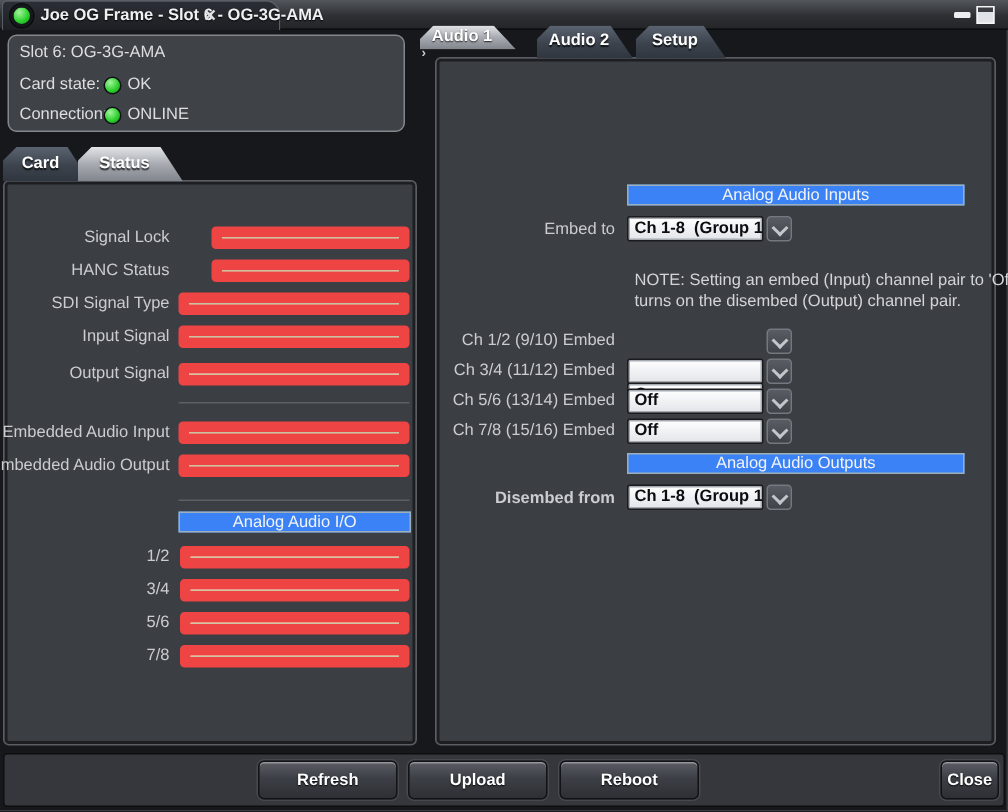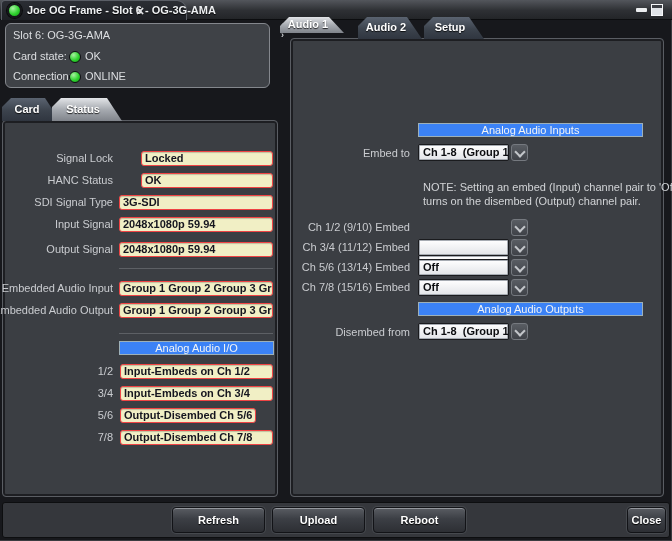--- a/index.html
+++ b/index.html
@@ -41,21 +41,21 @@
   .tab.active{background:linear-gradient(#e2e4e7,#a7abb1 50%,#80848b);z-index:5;}
   .tab.inactive{background:linear-gradient(#5a6370,#3c434d 55%,#303640);z-index:4;}
 
   
   .panel{position:absolute;background:#3b3e43;border:1px solid #5a5d63;border-radius:4px;
     box-shadow:inset 0 0 0 2px #1d1e22;box-sizing:border-box;z-index:1;}
   #leftpanel{left:2px;top:120px;width:276px;height:377px;}
   #rightpanel{left:290px;top:38px;width:374px;height:459px;}
 
   .lbl{position:absolute;font-size:11px;color:#caccd0;white-space:nowrap;z-index:2;}
-  .field{position:absolute;height:15px;background:#f1efc5;border:1px solid #ef4444;border-radius:3px;
+  .field{position:absolute;height:15px;background:#f1efc5;border:7px solid #ef4444;border-radius:3px;
     box-sizing:border-box;font-size:11px;font-weight:bold;color:#15151f;line-height:13px;
     padding:0 3px;white-space:pre;overflow:hidden;z-index:2;
     box-shadow:inset 0 1px 1px rgba(0,0,0,.2);}
   .hdrbar{position:absolute;height:14px;background:#3b82f6;border:1px solid #9db0b9;
     box-sizing:border-box;font-size:11px;color:#f2f4f6;text-align:center;line-height:12px;z-index:2;}
   .sep{position:absolute;height:1px;background:#5d6065;z-index:2;}
 
   .dd{position:absolute;height:17px;background:linear-gradient(#ffffff,#e2e4e8);
     border:1px solid #1a1b1e;border-radius:2px;box-sizing:border-box;font-size:11px;font-weight:bold;
     color:#0c0d10;line-height:15px;padding:0 4px;white-space:pre;overflow:hidden;z-index:2;
@@ -142,21 +142,21 @@
 
   <div class="hdrbar" style="left:119px;top:341px;width:155px;">Analog Audio I/O</div>
 
   <span class="lbl" style="right:559px;top:365px;">1/2</span>
   <div class="field" style="left:120px;top:364px;width:153px;">Input-Embeds on Ch 1/2</div>
 
   <span class="lbl" style="right:559px;top:387px;">3/4</span>
   <div class="field" style="left:120px;top:386px;width:153px;">Input-Embeds on Ch 3/4</div>
 
   <span class="lbl" style="right:559px;top:409px;">5/6</span>
-  <div class="field" style="left:120px;top:408px;width:136px;">Output-Disembed Ch 5/6</div>
+  <div class="field" style="left:120px;top:408px;width:153px;">Output-Disembed Ch 5/6</div>
 
   <span class="lbl" style="right:559px;top:431px;">7/8</span>
   <div class="field" style="left:120px;top:430px;width:153px;">Output-Disembed Ch 7/8</div>
 
   <div class="tab active" style="left:280px;top:17px;width:64px;height:16px;">Audio 1</div>
   <div class="tab inactive" style="left:358px;top:17px;width:64px;height:22px;">Audio 2</div>
   <div class="tab inactive" style="left:424px;top:17px;width:60px;height:22px;">Setup</div>
 
   <div class="panel" id="rightpanel"></div>
 
@@ -192,21 +192,21 @@
   </div>
 
   <span class="lbl" style="right:262px;top:281px;">Ch 7/8 (15/16) Embed</span>
   <div class="dd" style="left:418px;top:279px;width:91px;">Off</div>
   <div class="ddbtn" style="left:511px;top:279px;">
     <span class="chev"></span>
   </div>
 
   <div class="hdrbar" style="left:418px;top:302px;width:225px;">Analog Audio Outputs</div>
 
-  <span class="lbl" style="right:262px;top:326px;">Disembed from</span>
+  <span class="lbl" style="right:262px;top:326px;font-weight:bold;">Disembed from</span>
   <div class="dd" style="left:418px;top:323px;width:91px;">Ch 1-8  (Group 1/2)</div>
   <div class="ddbtn" style="left:511px;top:323px;">
     <span class="chev"></span>
   </div>
 
   <div class="footer"></div>
   <div class="btn" style="left:172px;width:93px;">Refresh</div>
   <div class="btn" style="left:272px;width:93px;">Upload</div>
   <div class="btn" style="left:373px;width:93px;">Reboot</div>
   <div class="btn" style="left:627px;width:39px;">Close</div>

